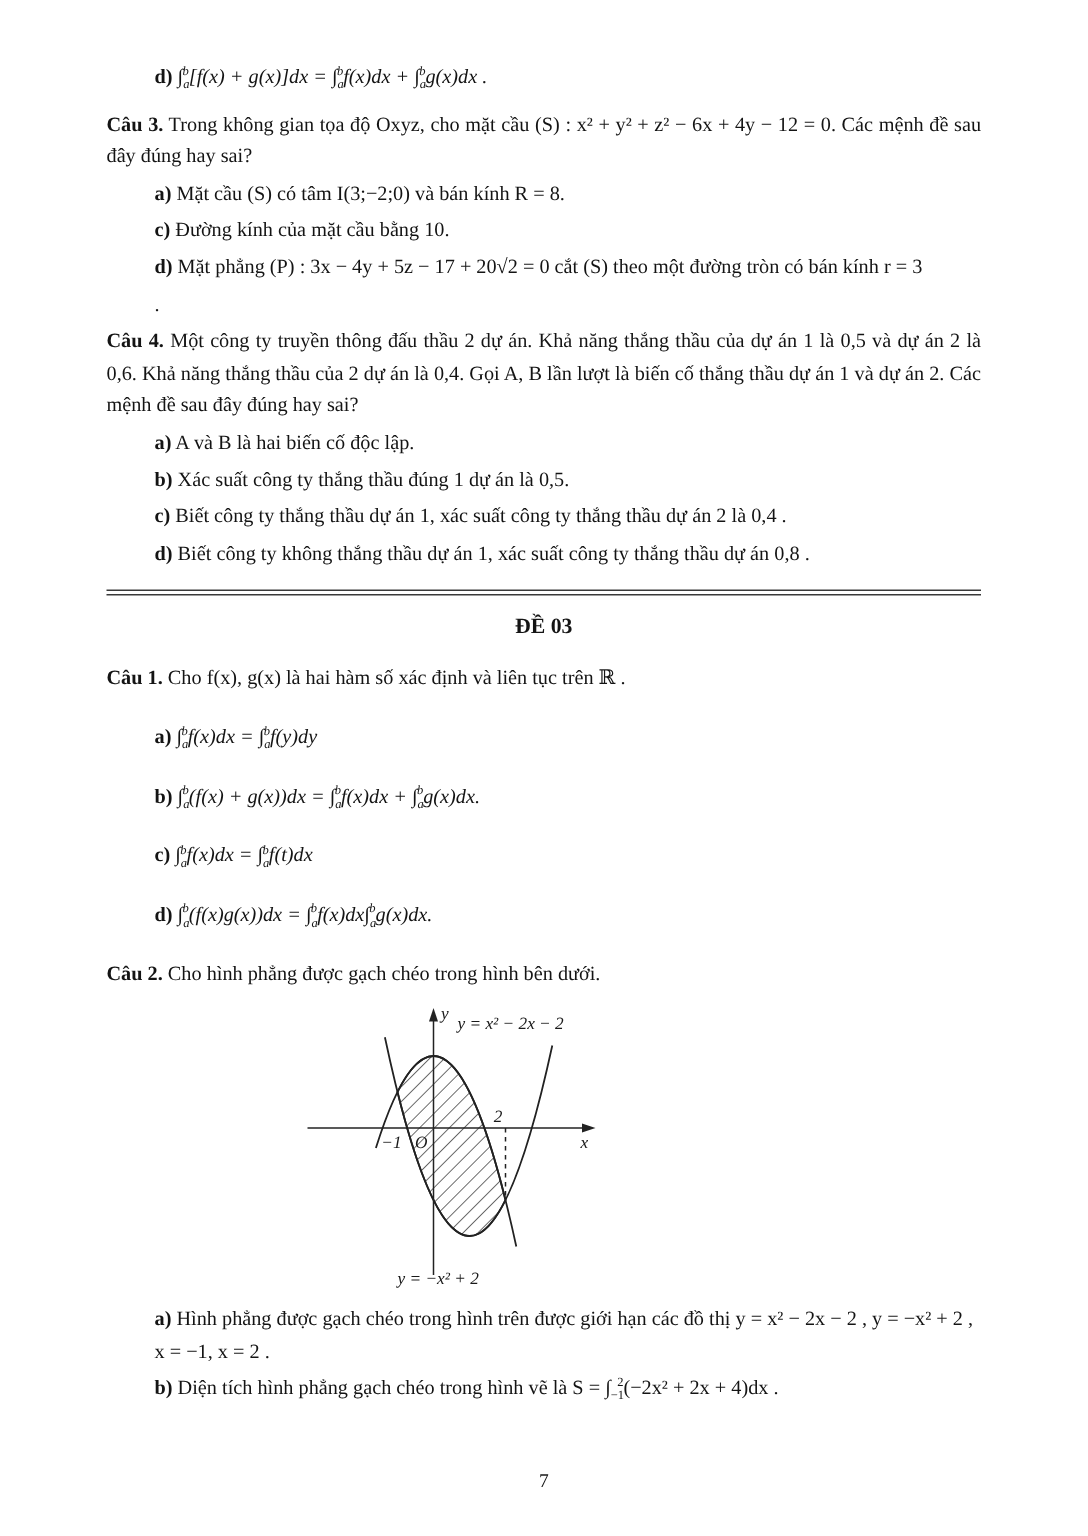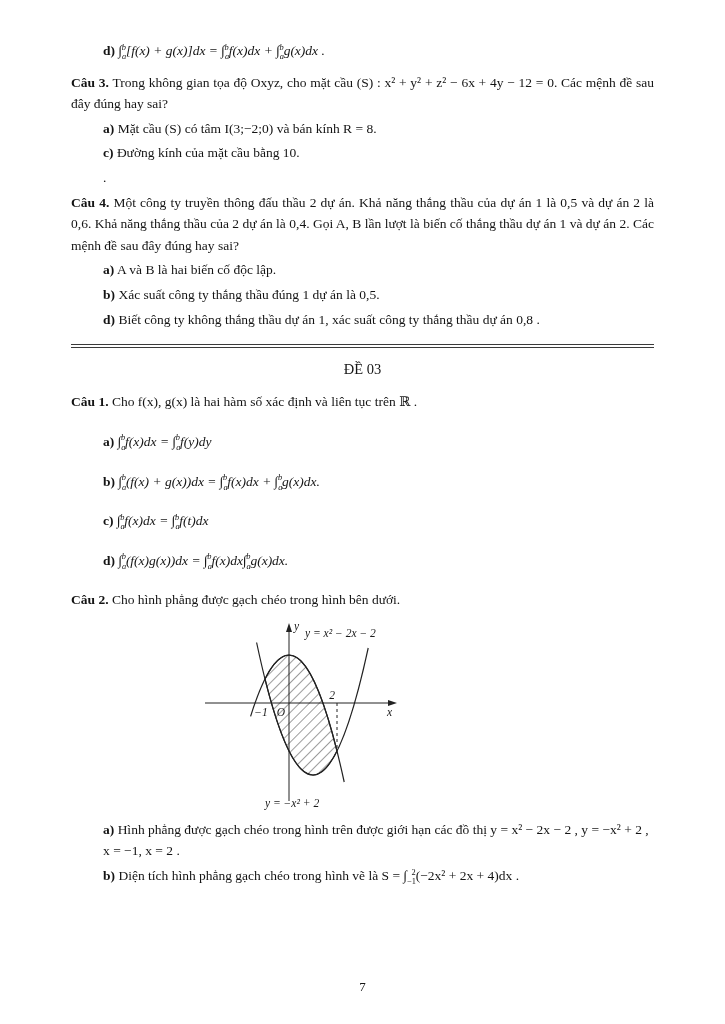--- a/index.html
+++ b/index.html
@@ -14,21 +14,21 @@
   .para { text-align:justify; margin:2px 0 3px 0; }
   .para b, .item b, .ilabel { font-weight:bold; }
   .items { padding-left:32px; }
   .item { margin:3px 0; }
   .formula-item { margin:18px 0; }
   .math { font-style:italic; }
   sub, sup { font-size:0.62em; line-height:0; }
   sub + sup { margin-left:-0.55em; }
   .intro-item { padding:6px 0 8px 0; margin-left:32px; }
   .divider { height:4px; border-top:1px solid #3a3a3a; border-bottom:1px solid #3a3a3a; margin:14px 0 10px 0; }
-  .section-title { text-align:center; font-weight:normal; font-size:14.5px; margin:8px 0 10px 0; }
+  .section-title { text-align:center; font-weight:bold; font-size:14.5px; margin:8px 0 10px 0; }
   .figure-wrap { margin:4px 0 4px 118px; }
   .figure-wrap svg { display:block; }
   .fig-text { font-style:italic; font-size:11.5px; fill:#1a1a1a; font-family:"Liberation Serif","DejaVu Serif",serif; }
   .pagenum { position:absolute; bottom:26px; left:0; right:0; text-align:center; font-size:13px; }
 </style>
 </head>
 <body>
 
 <div class="page">
 
@@ -37,30 +37,32 @@
     <span class="math">∫<sub>a</sub><sup>b</sup>[f(x) + g(x)]dx = ∫<sub>a</sub><sup>b</sup>f(x)dx + ∫<sub>a</sub><sup>b</sup>g(x)dx .</span>
   </div>
 
   <p class="para">
     <b>Câu 3.</b>
     <span>Trong không gian tọa độ Oxyz, cho mặt cầu (S) : x² + y² + z² − 6x + 4y − 12 = 0. Các mệnh đề sau đây đúng hay sai?</span>
   </p>
   <div class="items">
     <div class="item"><b>a)</b> <span>Mặt cầu (S) có tâm I(3;−2;0) và bán kính R = 8.</span></div>
     <div class="item"><b>c)</b> <span>Đường kính của mặt cầu bằng 10.</span></div>
+    <div class="item"><b>d)</b> <span>Mặt phẳng (P) : 3x − 4y + 5z − 17 + 20√2 = 0 cắt (S) theo một đường tròn có bán kính r = 3</span></div>
     <div class="item"><span>.</span></div>
   </div>
 
   <p class="para">
     <b>Câu 4.</b>
     <span>Một công ty truyền thông đấu thầu 2 dự án. Khả năng thắng thầu của dự án 1 là 0,5 và dự án 2 là 0,6. Khả năng thắng thầu của 2 dự án là 0,4. Gọi A, B lần lượt là biến cố thắng thầu dự án 1 và dự án 2. Các mệnh đề sau đây đúng hay sai?</span>
   </p>
   <div class="items">
     <div class="item"><b>a)</b> <span>A và B là hai biến cố độc lập.</span></div>
     <div class="item"><b>b)</b> <span>Xác suất công ty thắng thầu đúng 1 dự án là 0,5.</span></div>
+    <div class="item"><b>c)</b> <span>Biết công ty thắng thầu dự án 1, xác suất công ty thắng thầu dự án 2 là 0,4 .</span></div>
     <div class="item"><b>d)</b> <span>Biết công ty không thắng thầu dự án 1, xác suất công ty thắng thầu dự án 0,8 .</span></div>
   </div>
 
   <div class="divider"></div>
 
   <div class="section-title">ĐỀ 03</div>
 
   <p class="para">
     <b>Câu 1.</b>
     <span>Cho f(x), g(x) là hai hàm số xác định và liên tục trên ℝ .</span>

